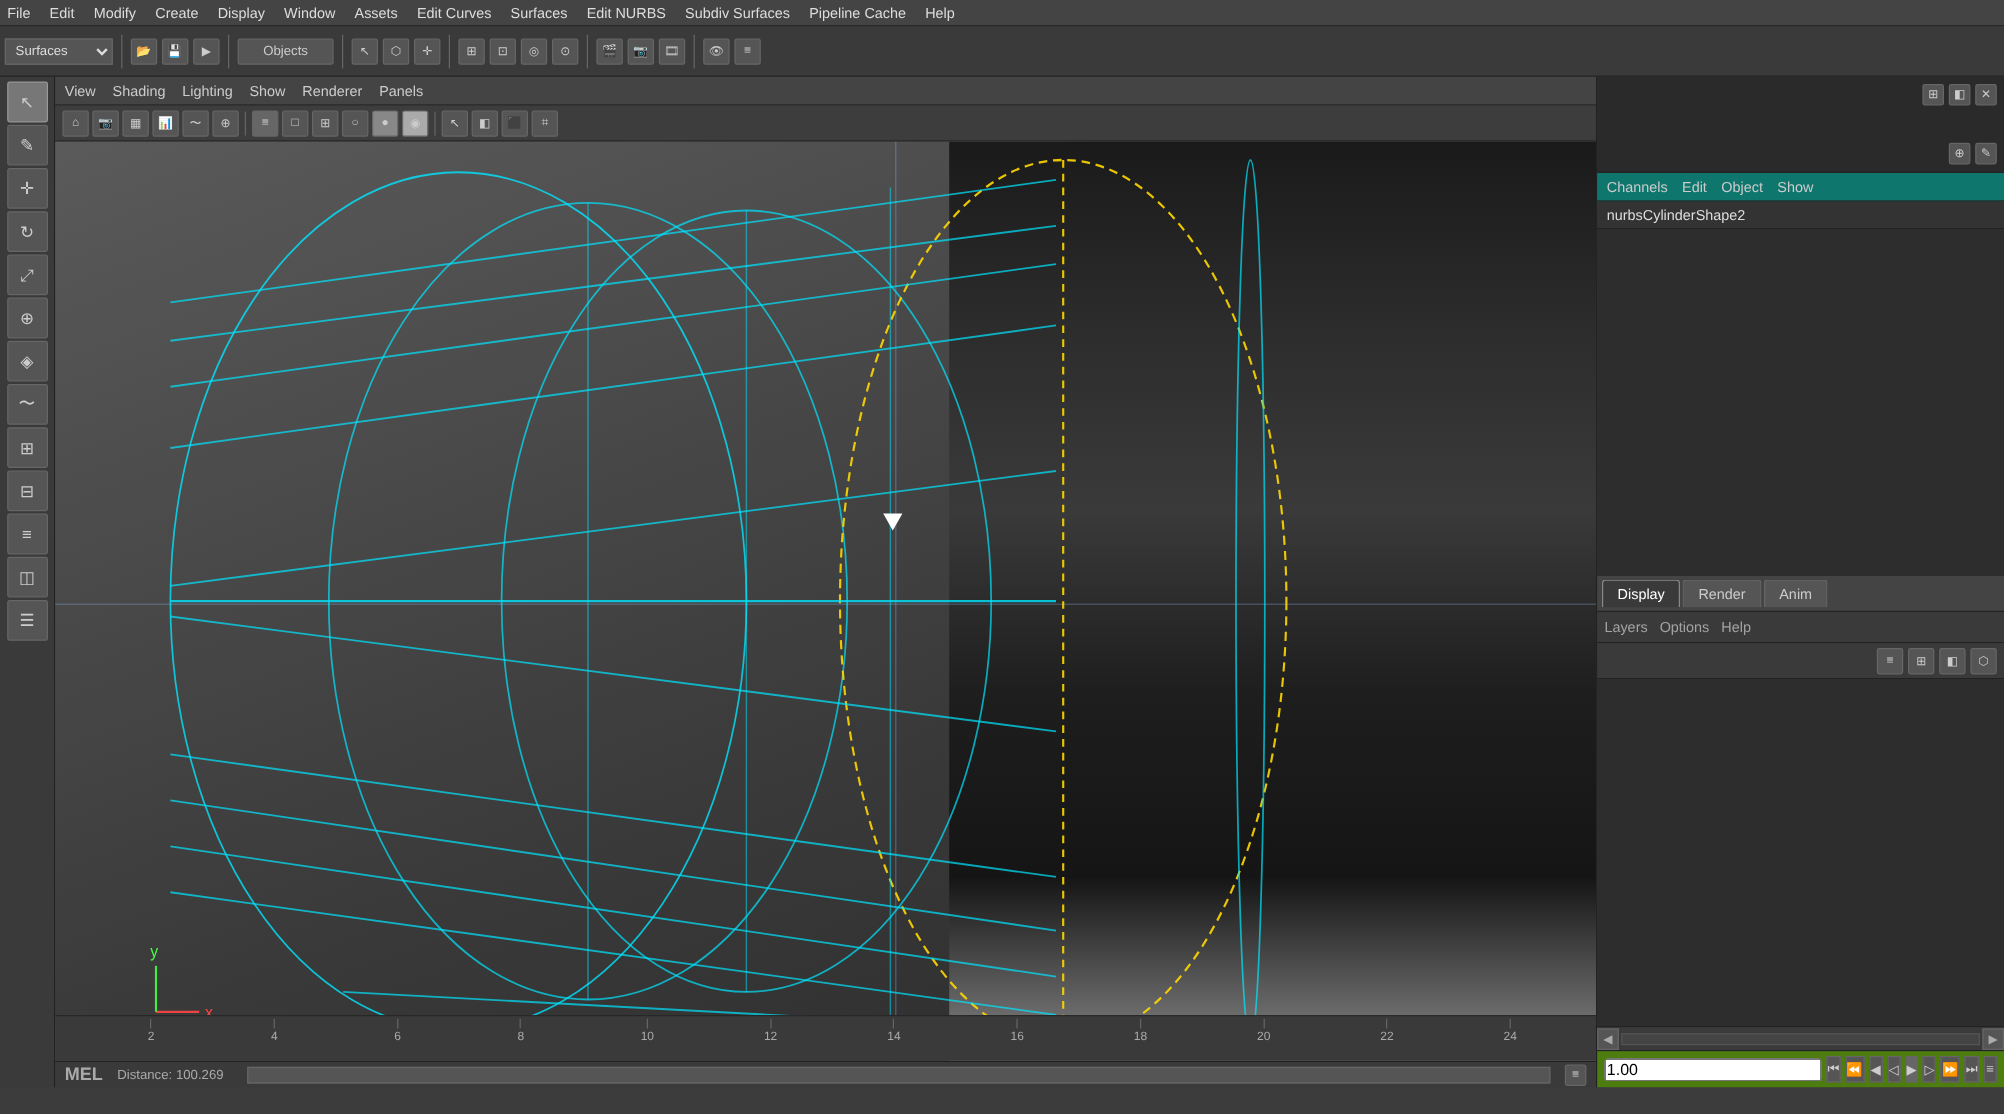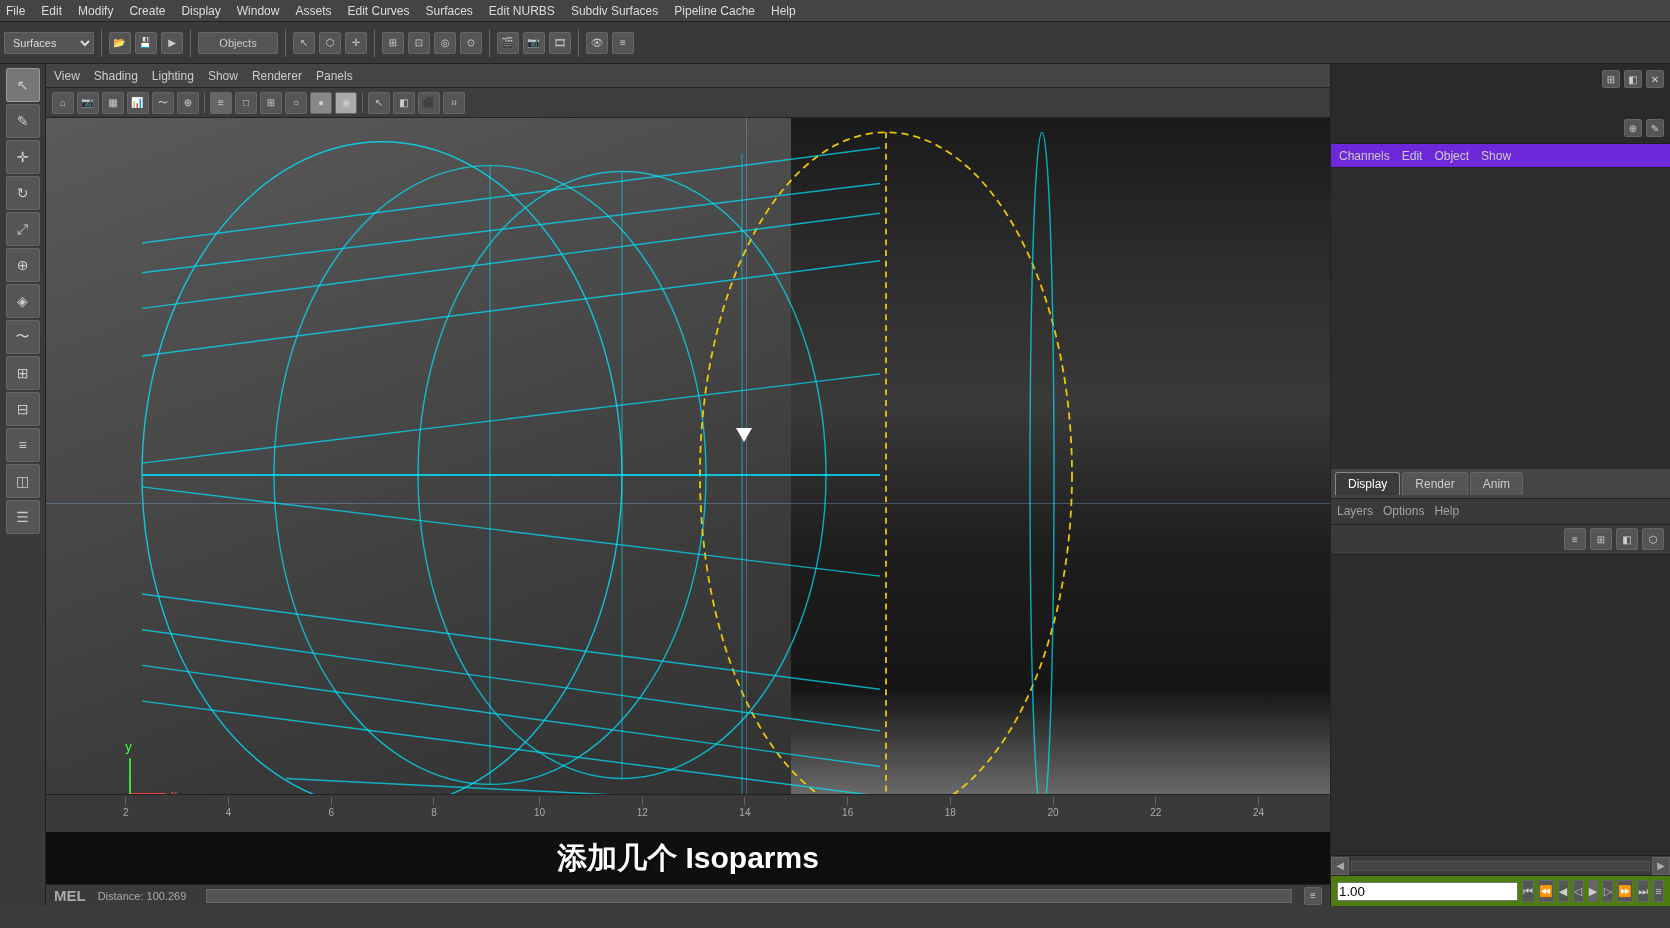--- a/index.html
+++ b/index.html
@@ -138,21 +138,21 @@
     
     #right-top {
       height: 80px; background: #2a2a2a; display: flex; align-items: center;
       justify-content: center; border-bottom: 1px solid #222; position: relative;
     }
     #watermark {
       color: #fff; font-size: 32px; font-weight: bold; letter-spacing: 2px;
       opacity: 0.9;
     }
     #channel-box-header {
-      height: 24px; background: #6d28d9; display: flex; align-items: center;
+      height: 24px; background: #0f766e; display: flex; align-items: center;
       padding: 0 8px; gap: 12px; border-bottom: 1px solid #222;
     }
     #channel-box-header span { color: #ccc; font-size: 12px; cursor: pointer; }
     #channel-box-title {
       padding: 4px 8px; background: #333; color: #ddd; font-size: 12px;
       border-bottom: 1px solid #222;
     }
 
     
     #right-tabs {
@@ -416,23 +416,20 @@
             <span class="tick-label">22</span>
           </div>
           <div class="tick-mark" style="left: 94%;">
             <div class="tick-line"></div>
             <span class="tick-label">24</span>
           </div>
         </div>
       </div>
     </div>
 
-    <div id="subtitle-bar">
-      <span id="subtitle-text">添加几个 Isoparms</span>
-    </div>
 
     <div id="status-bar">
       <span id="mel-label">MEL</span>
       <span id="distance-label">
         <span>Distance:</span>&nbsp;<span>100.269</span>
       </span>
       <div style="flex:1; height: 14px; background: #555; border: 1px solid #666; margin-left: 8px;"></div>
       <div class="toolbar-icon" style="width:18px;height:18px;">≡</div>
     </div>
   </div>
@@ -451,20 +448,21 @@
       </div>
     </div>
 
     <div id="channel-box-header">
       <span>Channels</span>
       <span>Edit</span>
       <span>Object</span>
       <span>Show</span>
     </div>
 
+    <div id="channel-box-title">nurbsCylinderShape2</div>
 
     <div style="flex: 1; background: #2d2d2d; min-height: 200px;"></div>
 
     <div id="right-tabs">
       <div class="right-tab active">Display</div>
       <div class="right-tab">Render</div>
       <div class="right-tab">Anim</div>
     </div>
 
     <div id="right-sub-tabs">

